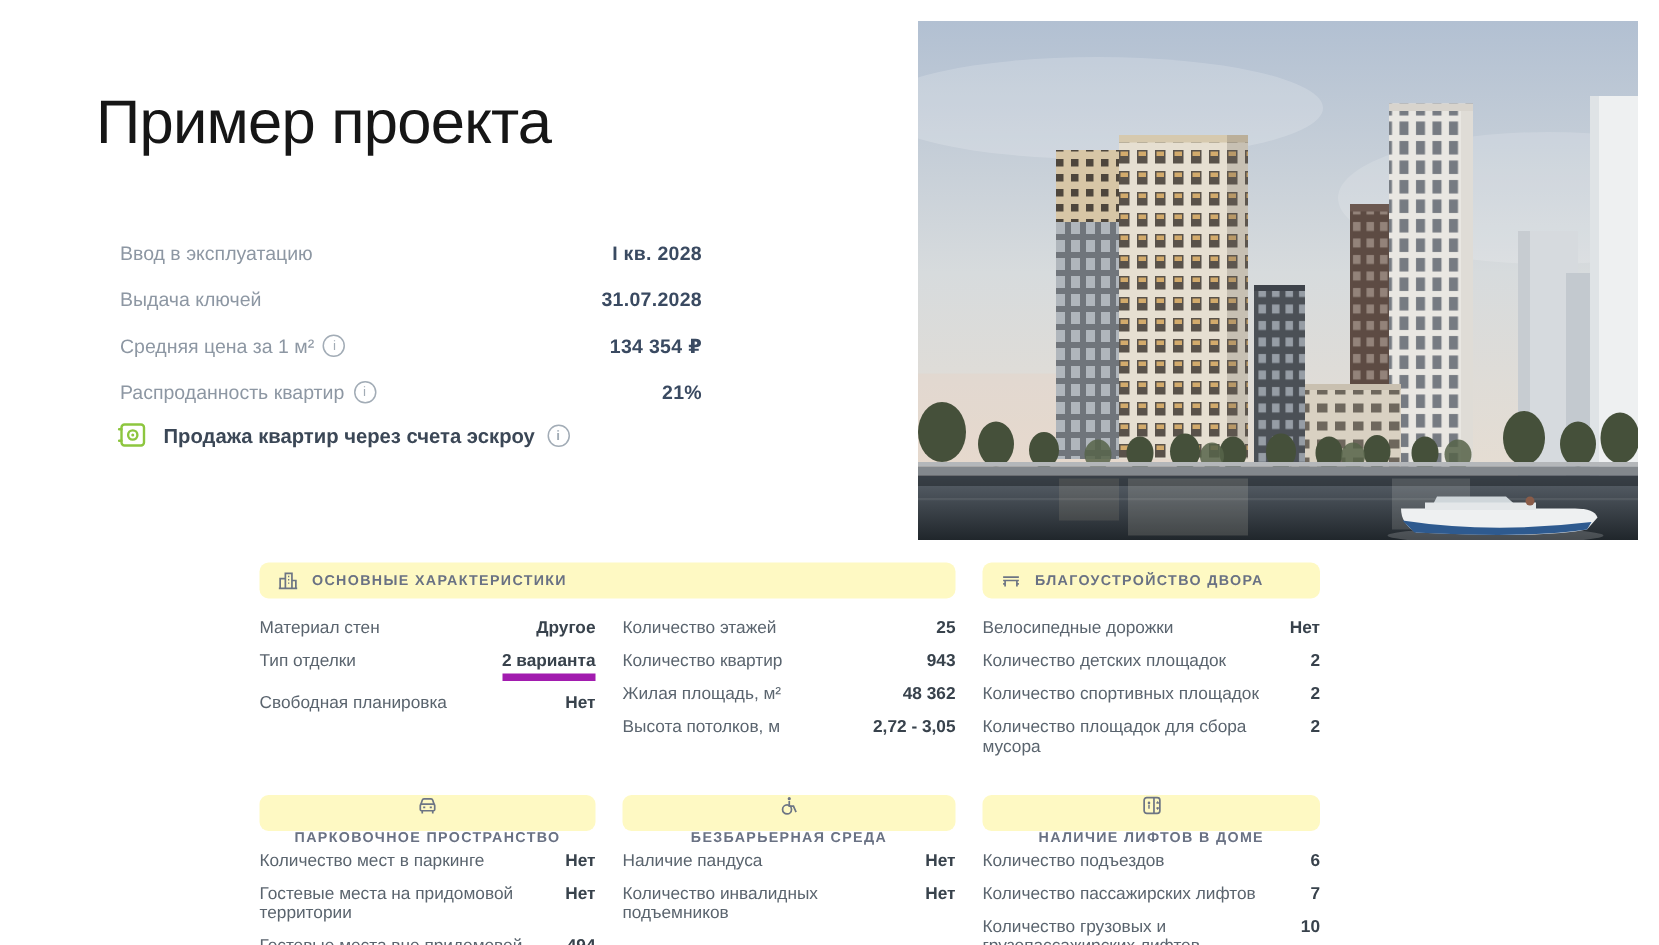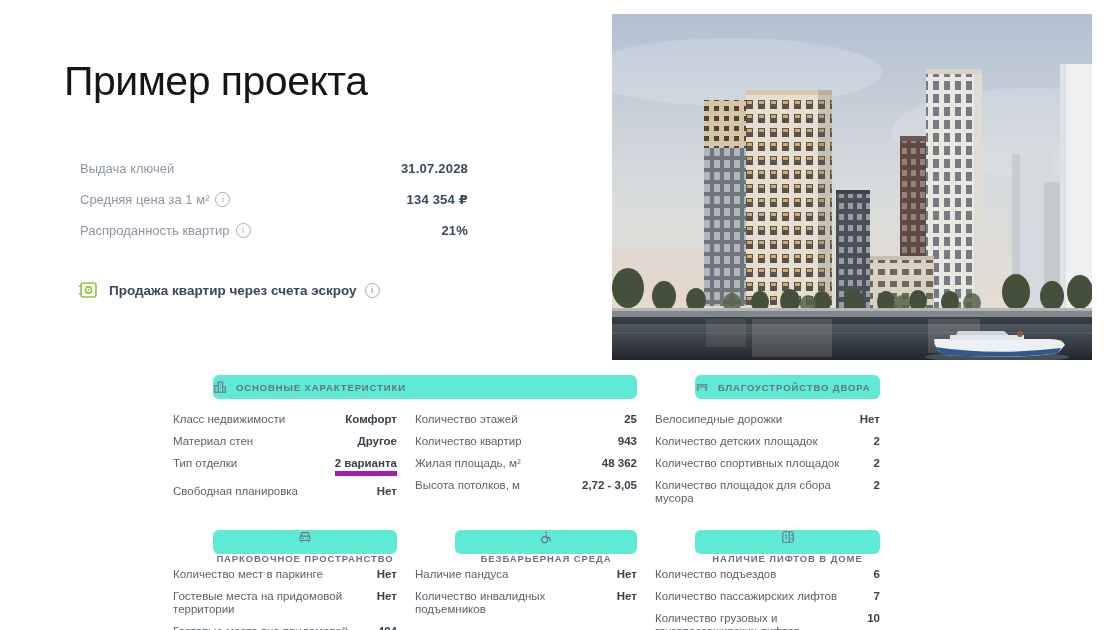--- a/index.html
+++ b/index.html
@@ -26,39 +26,45 @@
   .escrow-text{font-size:13.5px;color:#3b4756;font-weight:700;display:flex;align-items:center;gap:8px;}
   .icon-wrap{display:inline-flex;align-items:center;justify-content:center;}
   
   .hero{position:absolute;left:612px;top:14px;width:480px;height:346px;overflow:hidden;background:#c7d0dc;}
   
   .sections{
     position:absolute;left:173px;top:375px;width:710px;
     display:grid;grid-template-columns:224px 222px 225px;column-gap:18px;
   }
   .band{
-    height:24px;background:#5eead4;border-radius:6px;display:flex;align-items:center;
-    padding:0 0;gap:9px;box-sizing:border-box;color:#6a7383;margin-left:40px;
+    height:24px;background:#fef9c3;border-radius:6px;display:flex;align-items:center;
+    padding:0 12px;gap:9px;box-sizing:border-box;color:#6a7383;
   }
   .band.span2{grid-column:1 / 3;}
   .band.row2{margin-top:16px;flex-direction:column;}
   .band-title{font-size:9.5px;font-weight:700;letter-spacing:0.9px;color:#697183;white-space:nowrap;}
   .rows{margin-top:14px;}
   .trow{display:flex;justify-content:space-between;align-items:flex-start;margin-bottom:9px;font-size:11.5px;line-height:13px;}
   .trow-label{color:#5a646e;padding-right:10px;}
   .trow-value{color:#38424c;font-weight:700;white-space:nowrap;}
   .link{border-bottom:5px solid #a21caf;padding-bottom:1px;cursor:pointer;}
   .hdr-icon svg{display:block;}
 </style>
 </head>
 <body>
 
 <div class="page-title">Пример проекта</div>
 
 <div class="facts">
+  <div class="fact-row">
+    <span class="fact-label">
+        <span>Ввод в эксплуатацию</span>
+      </span>
+    <span class="fact-value">I кв. 2028</span>
+  </div>
   <div class="fact-row">
     <span class="fact-label">
         <span>Выдача ключей</span>
       </span>
     <span class="fact-value">31.07.2028</span>
   </div>
   <div class="fact-row">
     <span class="fact-label">
       <span>Средняя цена за 1 м²</span>
       <i class="info-badge">i</i>
@@ -215,24 +221,20 @@
     <span class="icon-wrap hdr-icon">
       <svg width="14" height="14" viewBox="0 0 16 16" fill="none" stroke="#6d7584" stroke-width="1.3">
         <path d="M2 5.5h12M2 8h12M3.5 8v4.5M12.5 8v4.5M2 10.5h2M12 10.5h2"></path>
       </svg>
     </span>
     <span class="band-title">БЛАГОУСТРОЙСТВО ДВОРА</span>
   </div>
 
   <div class="rows">
     <div class="trow">
-      <span class="trow-label">Класс недвижимости</span>
-      <span class="trow-value">Комфорт</span>
-    </div>
-    <div class="trow">
       <span class="trow-label">Материал стен</span>
       <span class="trow-value">Другое</span>
     </div>
     <div class="trow">
       <span class="trow-label">Тип отделки</span>
       <span class="trow-value link">2 варианта</span>
     </div>
     <div class="trow">
       <span class="trow-label">Свободная планировка</span>
       <span class="trow-value">Нет</span>

